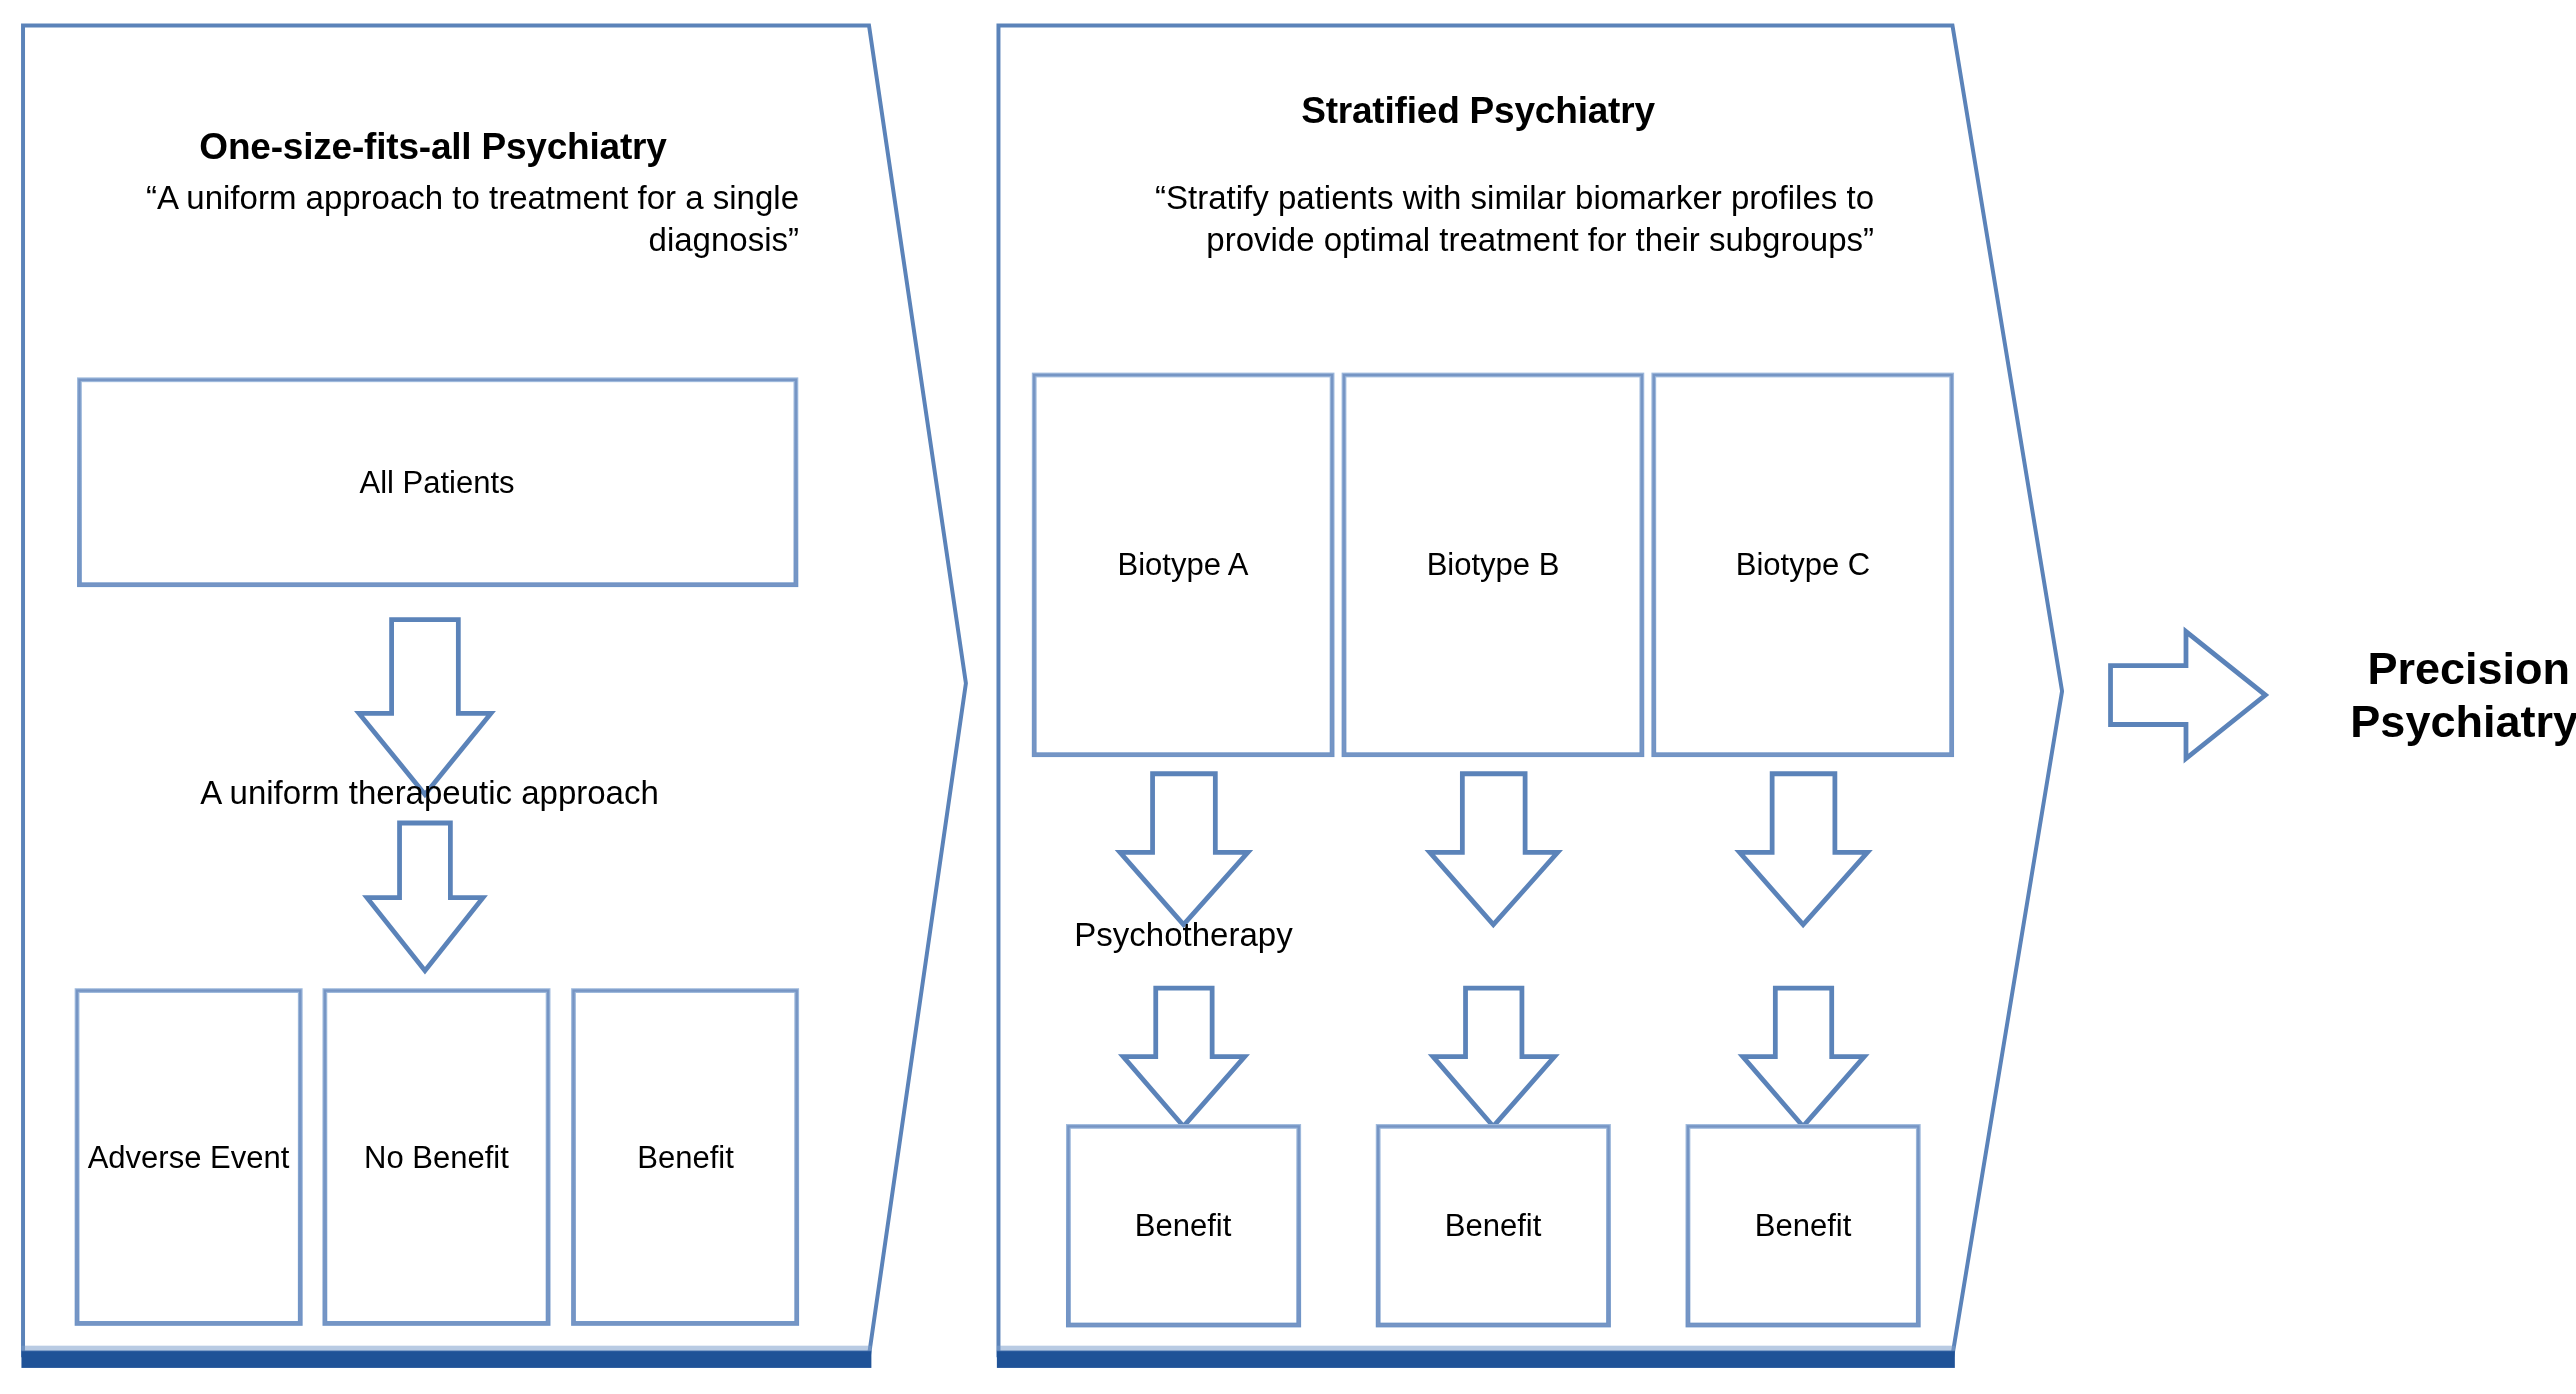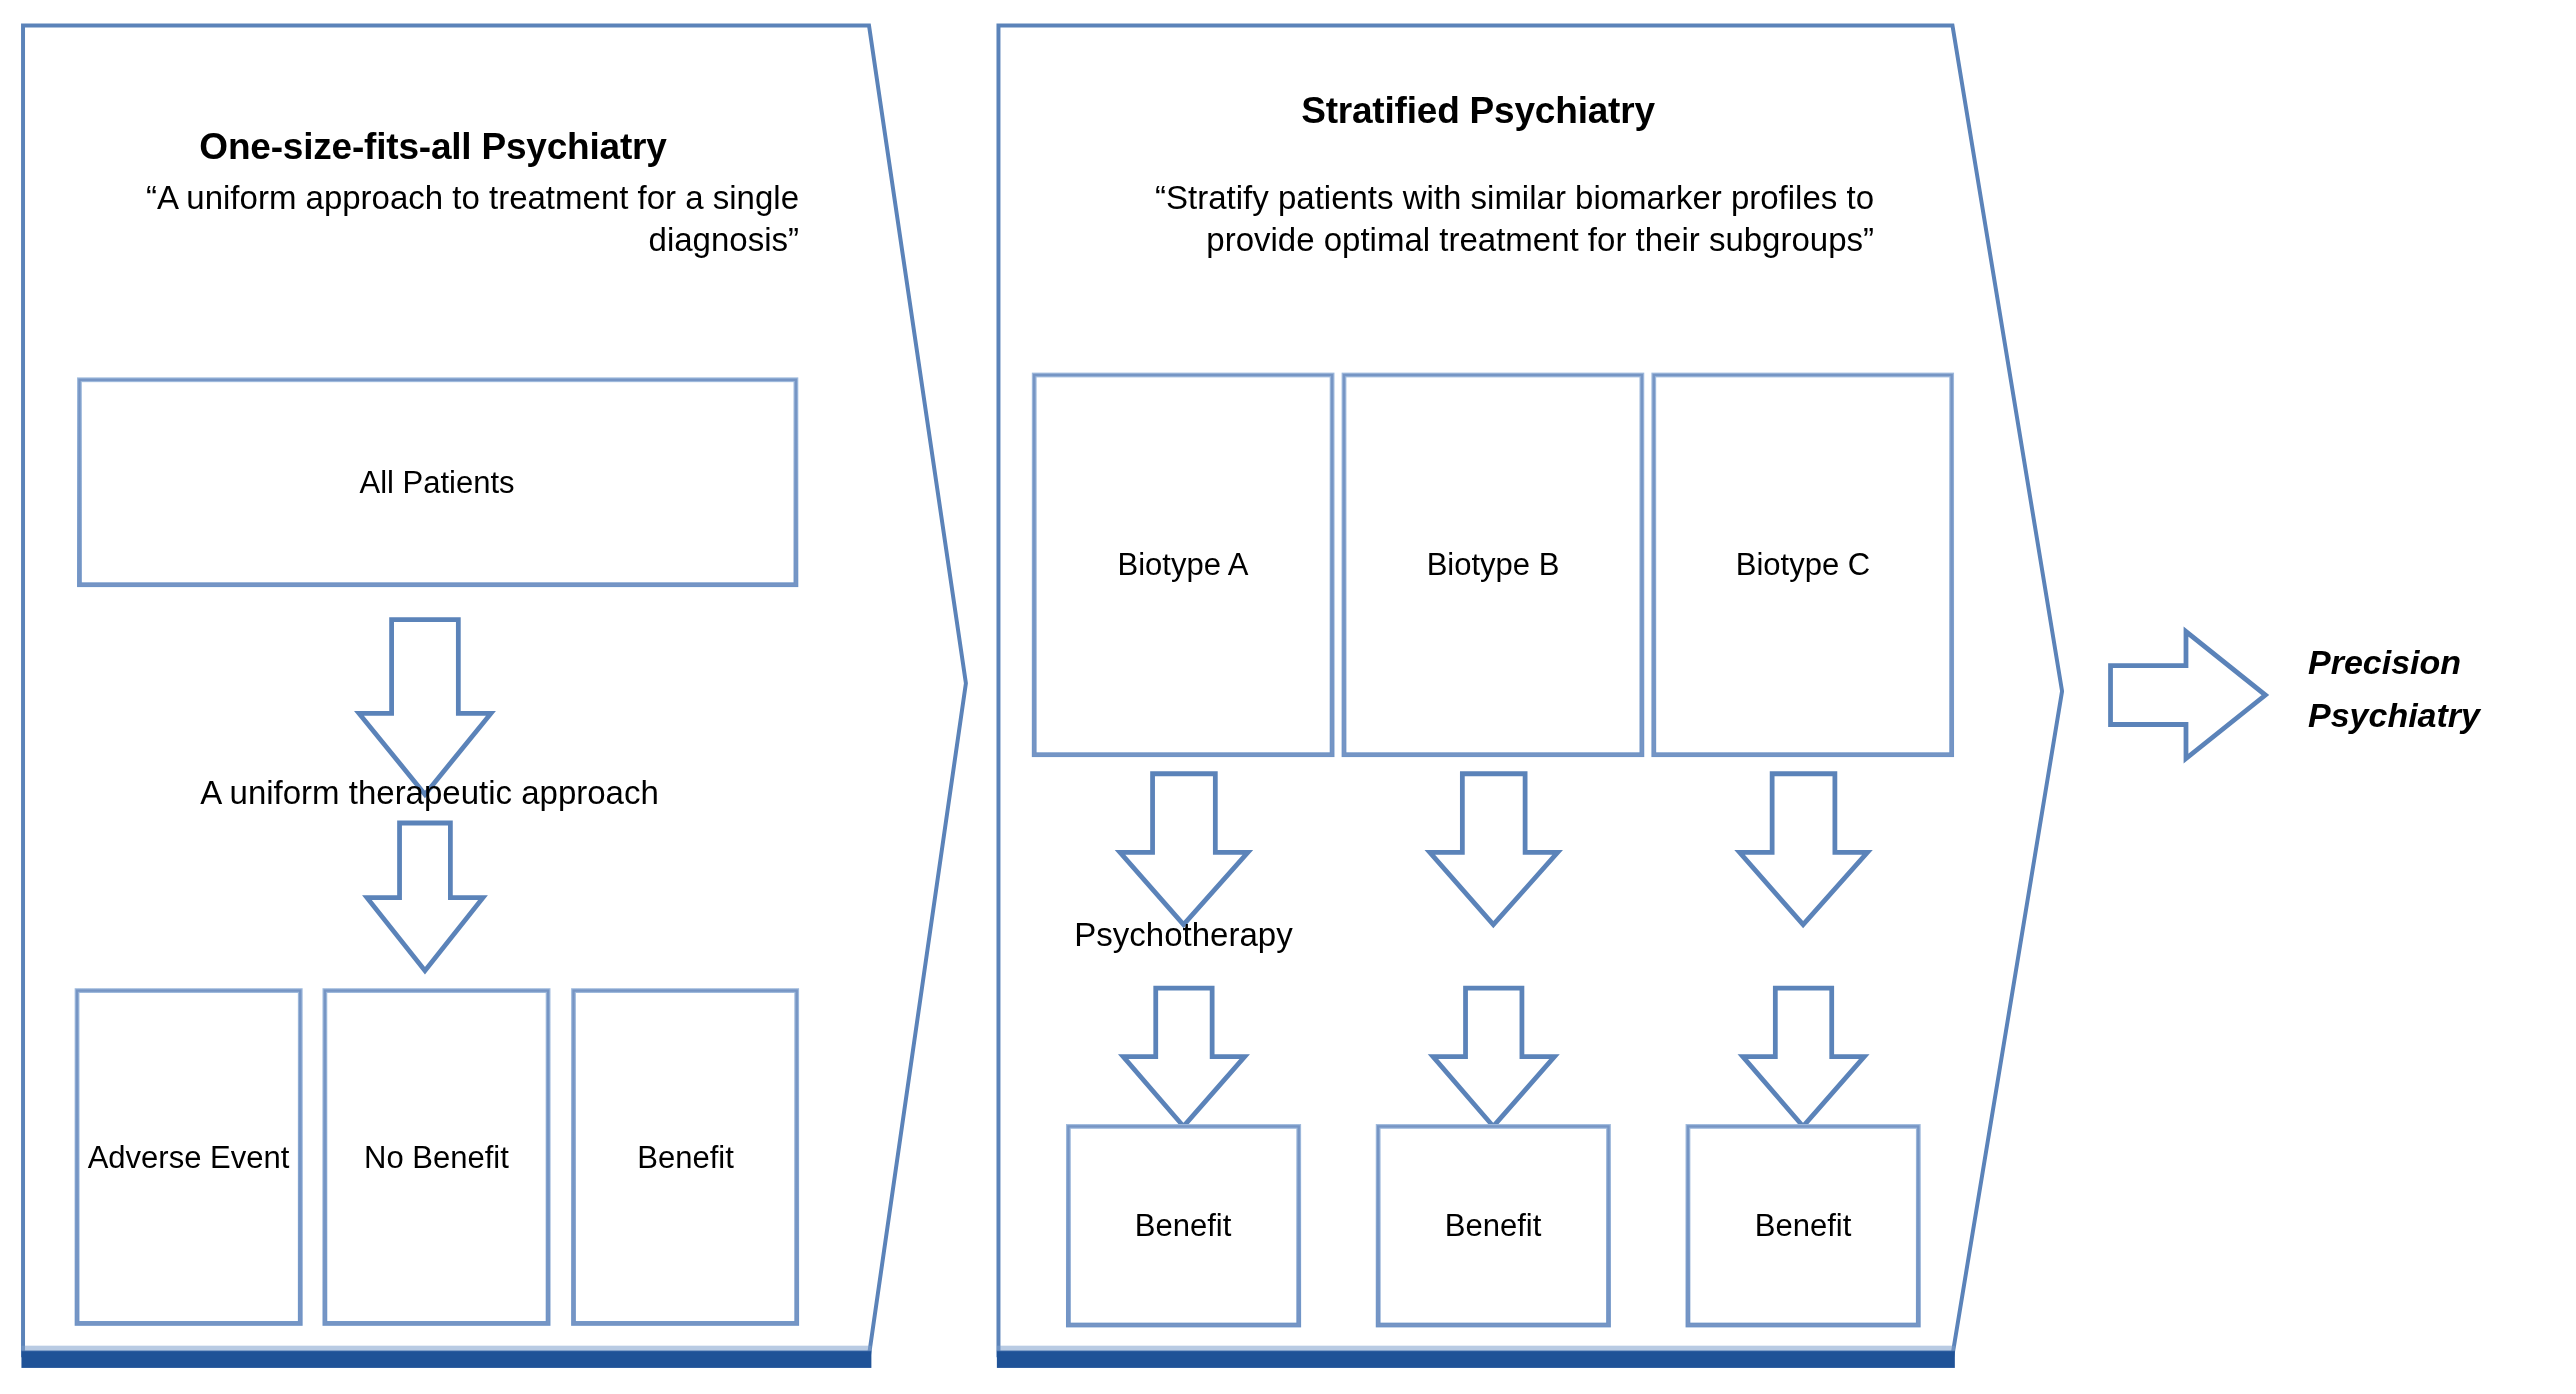--- a/index.html
+++ b/index.html
@@ -8,21 +8,21 @@
        font-family:"Liberation Sans","DejaVu Sans",sans-serif;color:#000;}
   #stage{position:absolute;left:0;top:0;width:2576px;height:1395px;}
 
   svg.layer{position:absolute;left:0;top:0;width:2576px;height:1395px;pointer-events:none;}
 
   .txt{position:absolute;}
   .panel-title{font-weight:bold;font-size:37px;letter-spacing:-0.2px;text-align:center;line-height:1.1;}
   .panel-sub{font-size:33px;line-height:1.28;text-align:right;}
   .boxlabel{font-size:31px;text-align:center;line-height:1.22;}
   .steplabel{font-size:33px;text-align:center;line-height:1.2;}
-  .precision{font-weight:bold;font-size:34px;line-height:1.22;text-align:left;font-style:italic;}
+  .precision{font-weight:bold;font-size:45px;line-height:1.22;text-align:right;}
 
   .boxflex{position:absolute;display:flex;align-items:center;justify-content:center;}
 </style>
 </head>
 <body>
 
 <div id="stage">
 
   <svg class="layer" viewBox="0 0 3243 1756">
     <defs>

